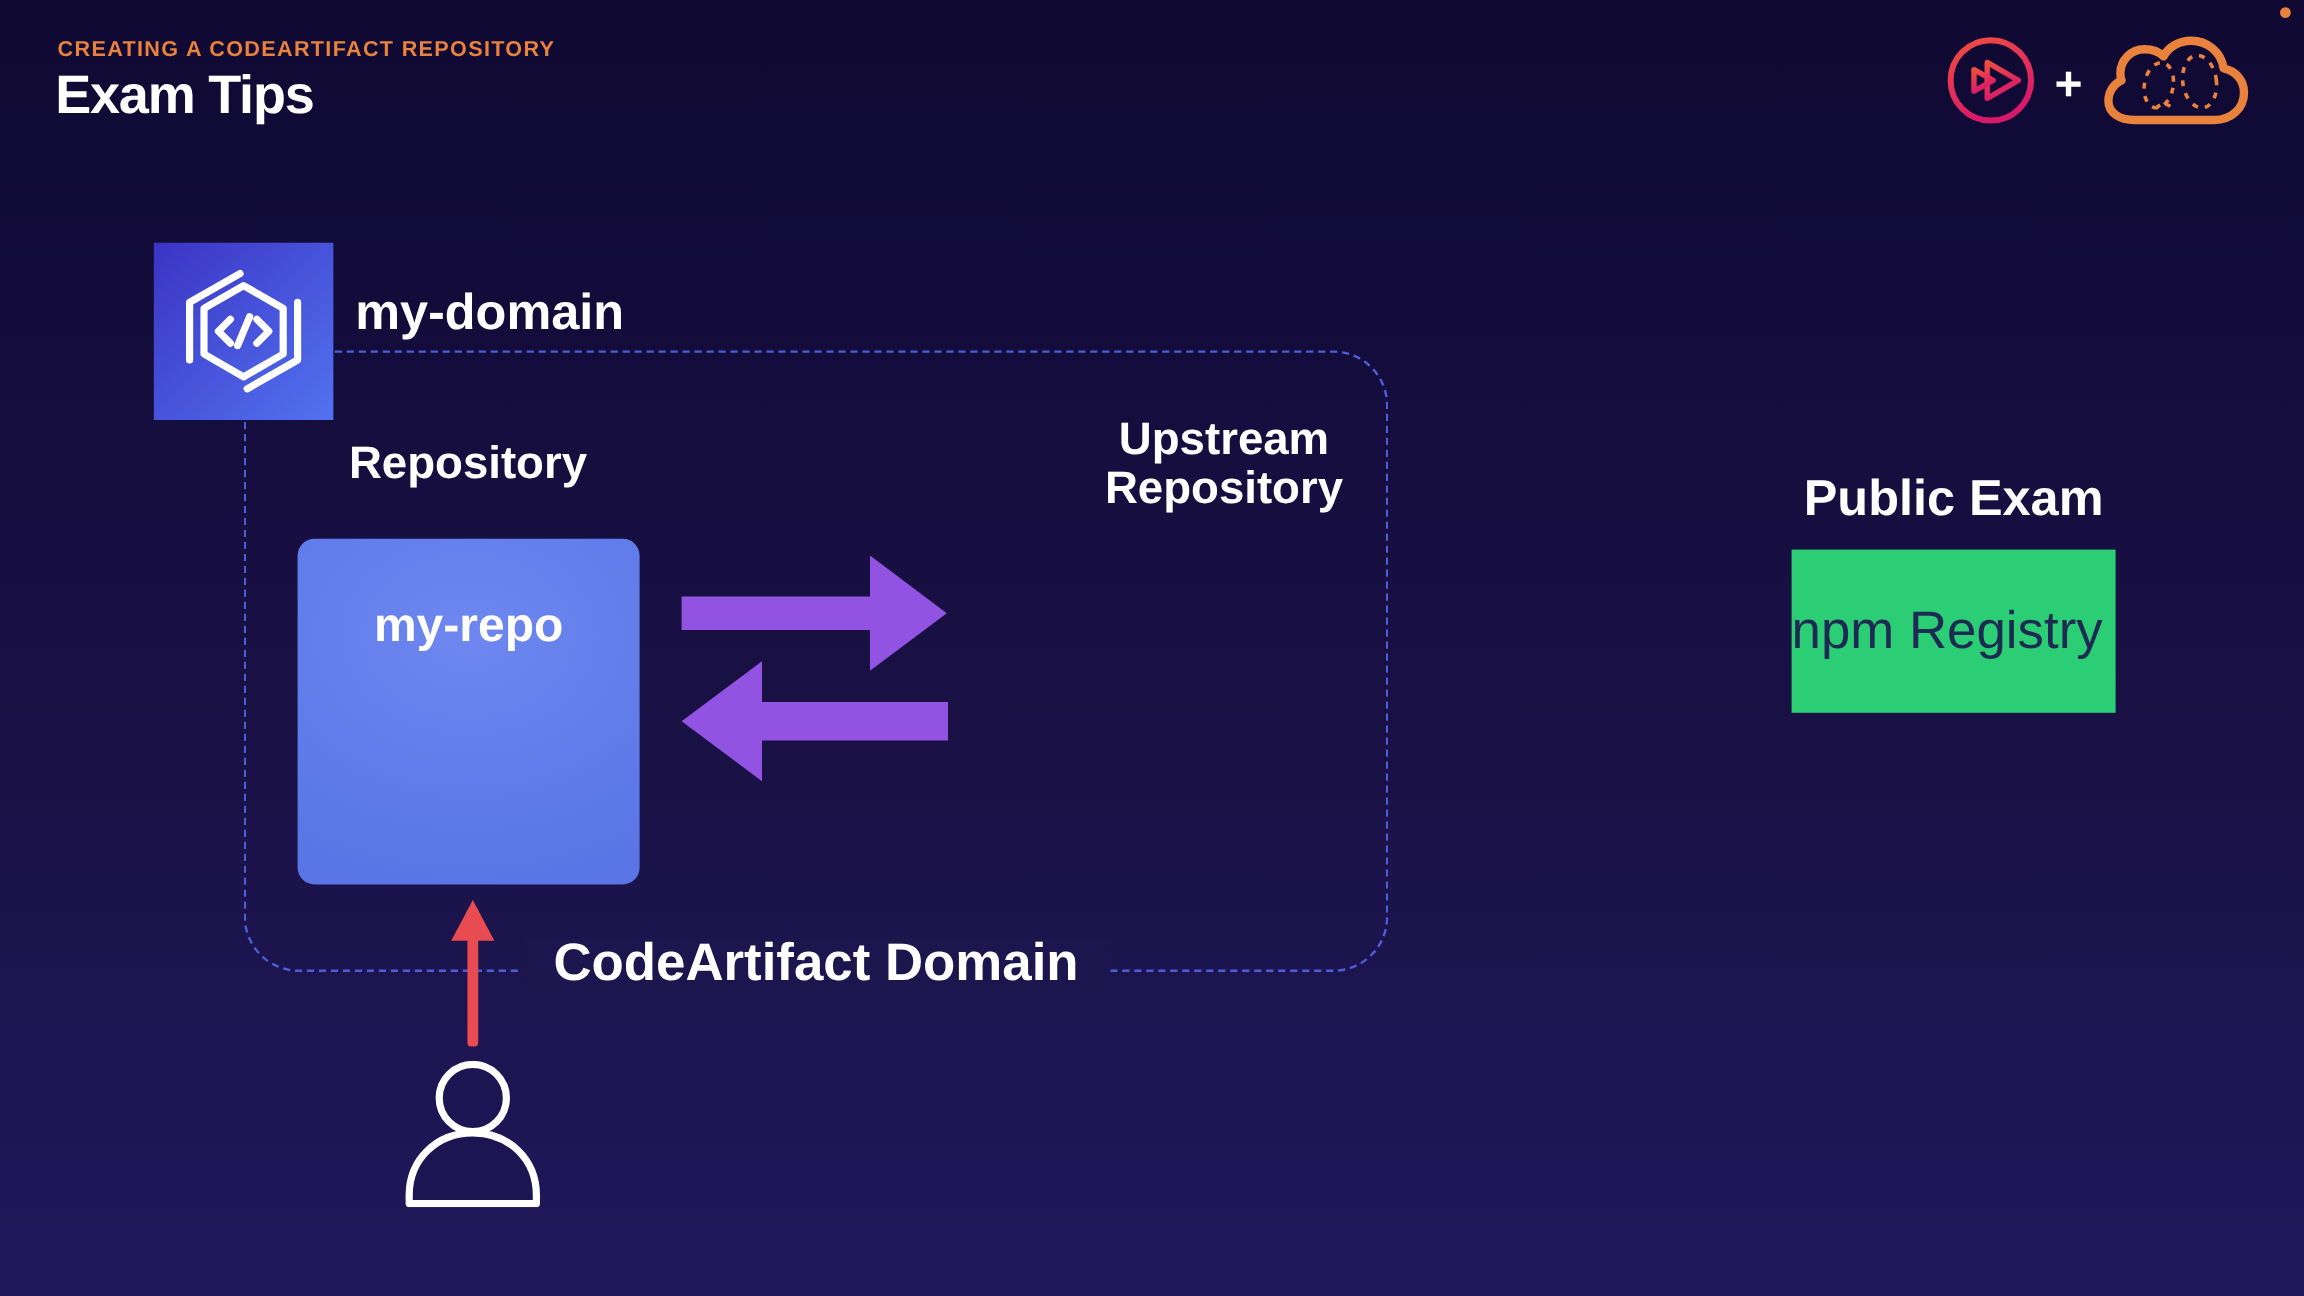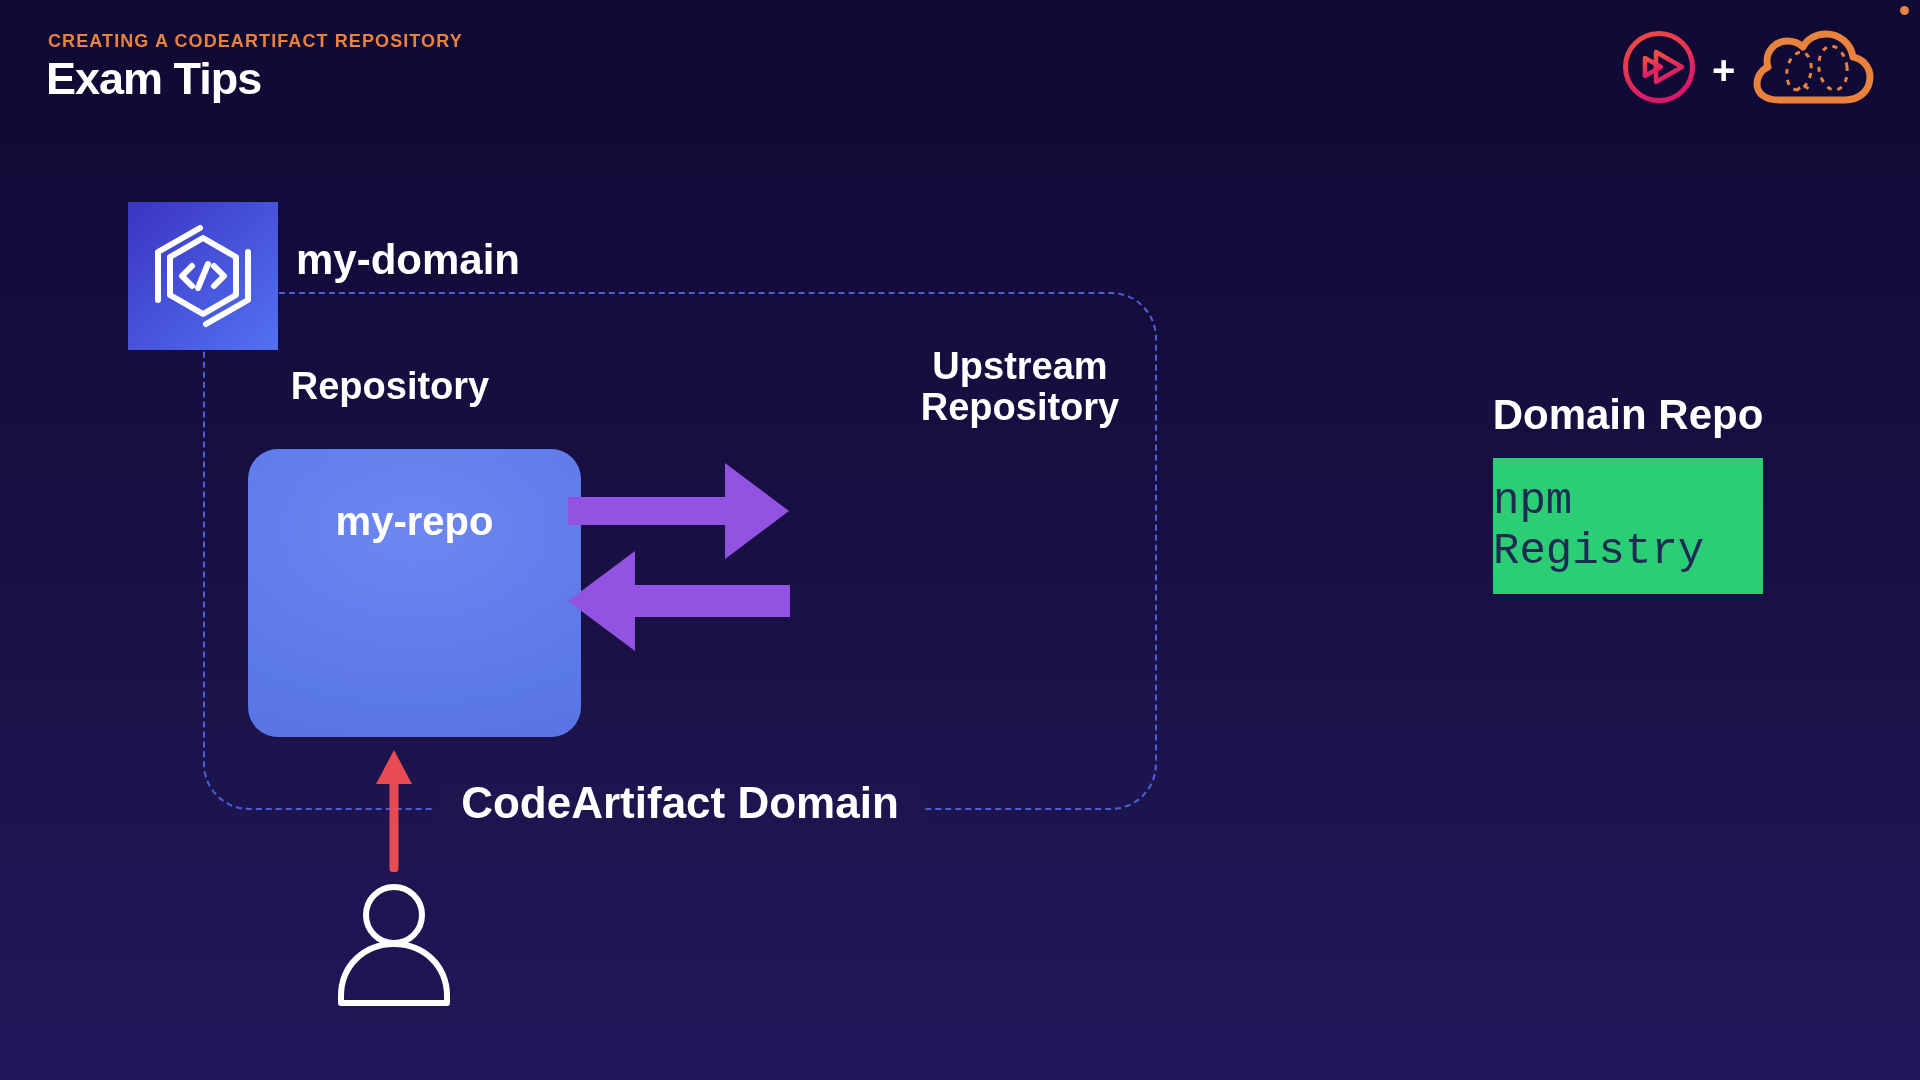--- a/index.html
+++ b/index.html
@@ -26,35 +26,35 @@
     left:203px;top:292px;width:950px;height:514px;
     border:2px dashed var(--dashed-blue);border-radius:46px;
   }
   .domain-label{
     left:680px;top:781px;padding:0 26px;height:44px;line-height:44px;
     font-size:44px;font-weight:700;color:#fff;background:#1c154e;white-space:nowrap;
   }
 
   
   .node-box{
-    width:333px;height:288px;border-radius:30px;text-align:center;
+    width:285px;height:288px;border-radius:14px;text-align:center;
     background:radial-gradient(130% 100% at 50% 28%, var(--box-blue-light) 0%, var(--box-blue) 58%, #5570e2 100%);
   }
   .node-box .node-name{margin-top:50px;font-size:40px;font-weight:700;color:#fff;}
   .repo-box{left:248px;top:449px;}
   .upstream-box{left:823px;top:449px;}
 
   .node-label{font-size:38px;font-weight:700;color:#fff;line-height:41px;text-align:center;white-space:nowrap;}
   .repo-label{left:390px;top:366px;}
   .upstream-label{left:988px;top:346px;margin-left:32px;}
   .public-label{left:1628px;top:394px;font-size:42px;}
 
   .green-box{
     left:1493px;top:458px;width:270px;height:136px;background:var(--green);
-    display:flex;align-items:center;justify-content:flex-end;font-family:Liberation Mono, monospace;
+    display:flex;align-items:center;justify-content:flex-start;
   }
   .green-box .green-name{font-size:44px;font-weight:400;color:var(--green-text);}
 
   .arrows-svg polygon{fill:var(--purple);}
   .red-arrow-svg .red-shape{fill:var(--red);}
 </style>
 </head>
 <body>
 
 <div class="stage">
@@ -117,21 +117,21 @@
     <div>Repository</div>
   </div>
 
   <svg class="abs arrows-svg" style="left:560px;top:455px;" width="240" height="205" viewBox="560 455 240 205">
     <polygon points="568,497 725,497 725,463 789,511 725,559 725,525 568,525"></polygon>
     <polygon points="790,585 635,585 635,551 568,601 635,651 635,617 790,617"></polygon>
   </svg>
 
   <div class="abs domain-label centerx">CodeArtifact Domain</div>
 
-  <div class="abs node-label public-label centerx">Domain Repo</div>
+  <div class="abs node-label public-label centerx">Public Exam</div>
   <div class="abs green-box">
     <div class="green-name">npm Registry</div>
   </div>
 
   <svg class="abs red-arrow-svg" style="left:372px;top:748px;" width="44" height="128" viewBox="0 0 44 128">
     <polygon class="red-shape" points="22,2 40,36 4,36"></polygon>
     <rect class="red-shape" x="17.5" y="33" width="9" height="91" rx="3"></rect>
   </svg>
 
   <svg class="abs" style="left:334px;top:884px;" width="120" height="122" viewBox="0 0 120 122">

